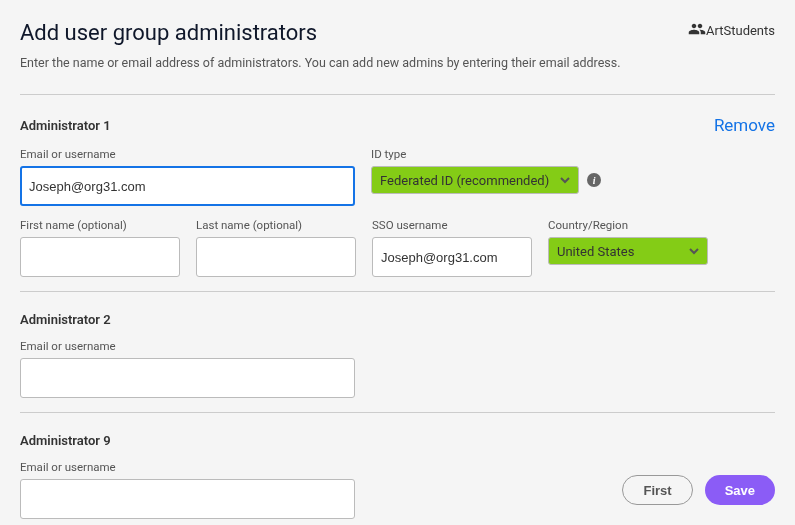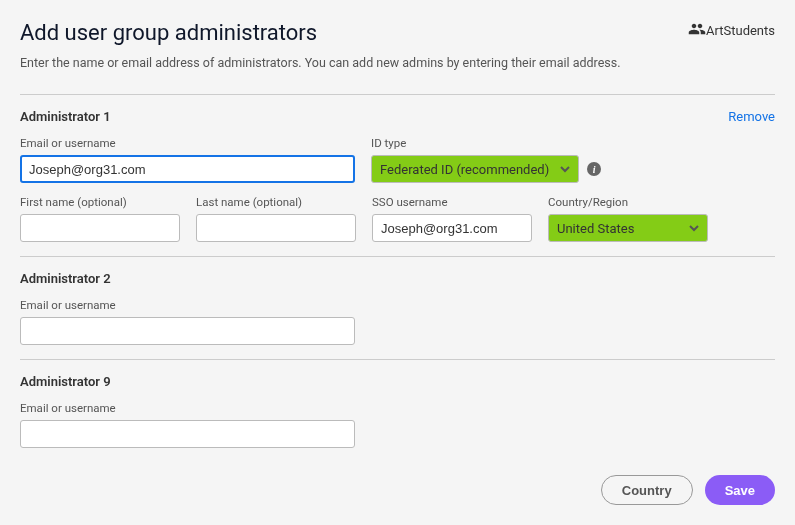--- a/index.html
+++ b/index.html
@@ -29,55 +29,55 @@
       color: #333;
     }
     .group-icon svg { width: 18px; height: 18px; fill: #333; }
     .subtitle {
       font-size: 12.5px;
       color: #555;
       margin-bottom: 24px;
     }
     .admin-section {
       border-top: 1px solid #ccc;
-      padding-top: 14px;
+      padding-top: 20px;
       margin-bottom: 14px;
     }
     .section-head {
       display: flex;
       justify-content: space-between;
       align-items: center;
       margin-bottom: 12px;
     }
     .section-label {
       font-size: 13px;
       font-weight: 600;
       color: #333;
     }
     .remove-link {
-      font-size: 13px;
+      font-size: 17px;
       color: #1473e6;
       cursor: pointer;
     }
     .field-row {
       display: flex;
       gap: 16px;
       margin-bottom: 12px;
     }
     .field {
       display: flex;
       flex-direction: column;
     }
     .field-label {
       font-size: 11.5px;
       color: #555;
       margin-bottom: 5px;
     }
     .text-input {
-      height: 28px;
+      height: 40px;
       border: 1px solid #bbb;
       border-radius: 3px;
       background: #fff;
       padding: 0 8px;
       font-size: 13px;
       color: #333;
       outline: none;
     }
     .text-input.focused {
       border: 2px solid #1473e6;
@@ -239,15 +239,15 @@
   </div>
   <div class="field-row">
     <div class="field" style="width:335px;">
       <span class="field-label">Email or username</span>
       <input class="text-input" type="text" value="" style="">
     </div>
   </div>
 </div>
 
 <div class="footer">
-  <button class="btn btn-cancel">Country</button>
+  <button class="btn btn-cancel">First</button>
   <button class="btn btn-save">Save</button>
 </div>
 
 </body></html>

